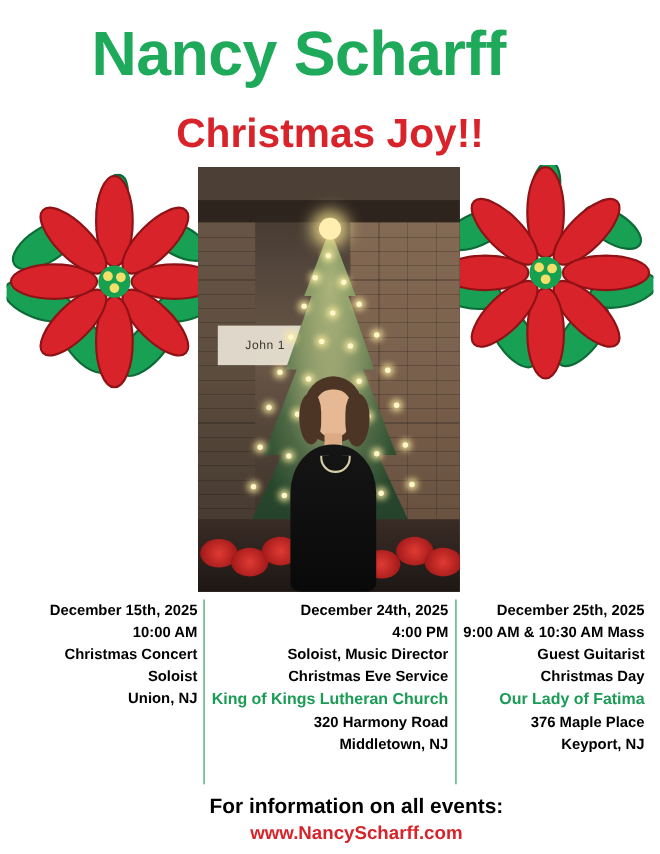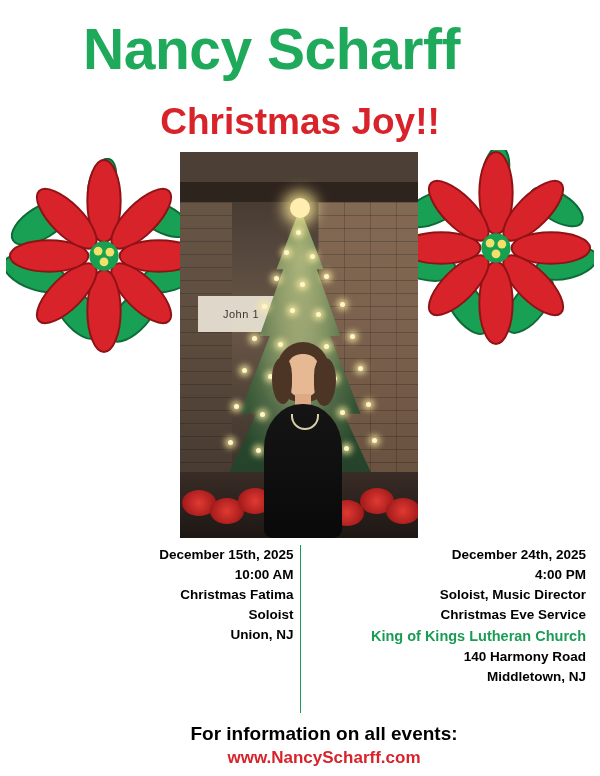--- a/index.html
+++ b/index.html
@@ -367,35 +367,44 @@
         <div class="p-necklace"></div>
       </div>
     </div>
   </div>
 
   <div class="events">
 
     <div class="event-col">
       <div class="ev-line">December 15th, 2025</div>
       <div class="ev-line">10:00 AM</div>
-      <div class="ev-line">Christmas Fatima</div>
+      <div class="ev-line">Christmas Concert</div>
       <div class="ev-line">Soloist</div>
       <div class="ev-line">Union, NJ</div>
     </div>
 
     <div class="event-col">
       <div class="ev-line">December 24th, 2025</div>
       <div class="ev-line">4:00 PM</div>
       <div class="ev-line">Soloist, Music Director</div>
       <div class="ev-line">Christmas Eve Service</div>
       <div class="ev-venue">King of Kings Lutheran Church</div>
-      <div class="ev-line">140 Harmony Road</div>
+      <div class="ev-line">320 Harmony Road</div>
       <div class="ev-line">Middletown, NJ</div>
     </div>
 
+    <div class="event-col">
+      <div class="ev-line">December 25th, 2025</div>
+      <div class="ev-line">9:00 AM &amp; 10:30 AM Mass</div>
+      <div class="ev-line">Guest Guitarist</div>
+      <div class="ev-line">Christmas Day</div>
+      <div class="ev-venue">Our Lady of Fatima</div>
+      <div class="ev-line">376 Maple Place</div>
+      <div class="ev-line">Keyport, NJ</div>
+    </div>
 
   </div>
 
   <div class="footer">
     <div class="footer-line1">For information on all events:</div>
     <div class="footer-line2">www.NancyScharff.com</div>
   </div>
 
 </div>
 

